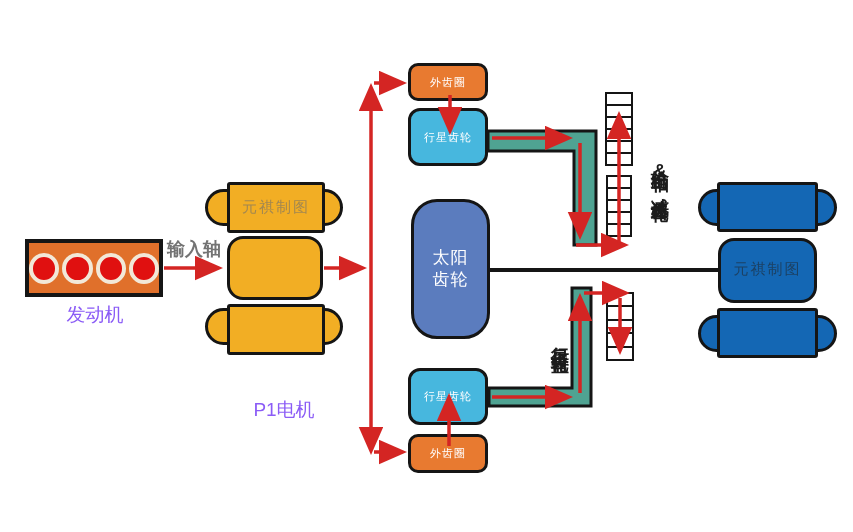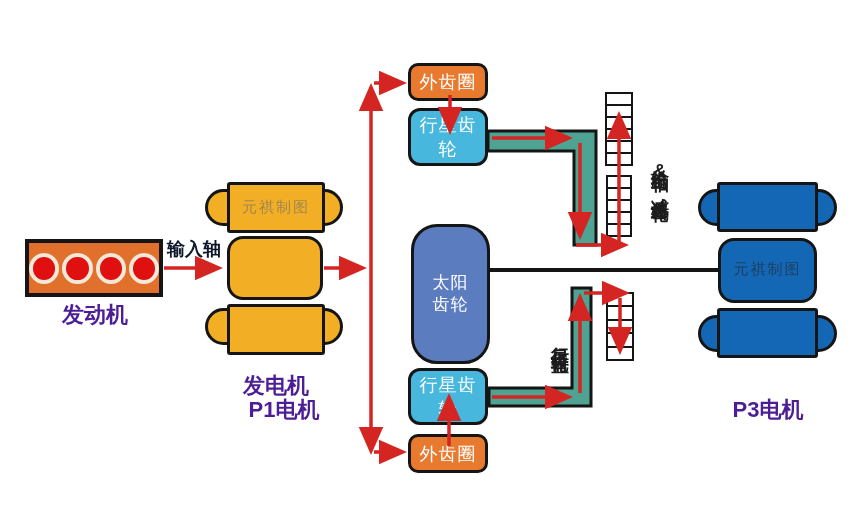--- a/index.html
+++ b/index.html
@@ -9,23 +9,23 @@
   }
   .abs{position:absolute;box-sizing:border-box;}
   .shape{border:3px solid #151515;}
   .fill-engine{background:#E0702B;}
   .fill-yellow{background:#F2AE24;}
   .fill-ring{background:#E87A30;}
   .fill-planet{background:#47B7DE;}
   .fill-sun{background:#5B7CBE;}
   .fill-motor{background:#1467B4;}
   .ctr{display:flex;align-items:center;justify-content:center;text-align:center;}
-  .boxlbl{color:#ffffff;font-size:18px;font-weight:500;letter-spacing:1px;}
-  .lbl{font-size:22px;font-weight:700;color:#4c1d95;}
-  .small-lbl{font-size:18px;font-weight:600;color:#0f172a;}
+  .boxlbl{color:#ffffff;font-size:11px;font-weight:500;letter-spacing:1px;}
+  .lbl{font-size:19px;font-weight:400;color:#8b5cf6;}
+  .small-lbl{font-size:18px;font-weight:600;color:#737373;}
   .vert{writing-mode:vertical-rl;text-orientation:upright;letter-spacing:2px;
         font-size:18px;font-weight:600;color:#1c1c1c;line-height:24px;}
   .wm-light{color:rgba(110,110,110,0.6);font-size:15px;letter-spacing:2px;}
   .wm-dark{color:rgba(35,35,35,0.55);font-size:15px;letter-spacing:2px;}
   .cyl{width:23px;height:23px;border-radius:50%;background:#E01010;border:4px solid #F2E8D8;}
   .engine-inner{display:flex;gap:3px;align-items:center;justify-content:center;width:100%;height:100%;}
   svg.overlay{position:absolute;left:0;top:0;z-index:10;pointer-events:none;}
 </style>
 </head>
 <body>
@@ -43,31 +43,30 @@
   <div class="abs ctr lbl" style="left:30px;top:303px;width:130px;height:24px;">发动机</div>
 
   <div class="abs ctr small-lbl" style="left:162px;top:238px;width:64px;height:22px;">输入轴</div>
 
   <div class="abs shape fill-yellow" style="left:205px;top:189px;width:138px;height:37px;border-radius:19px;"></div>
   <div class="abs shape fill-yellow" style="left:227px;top:182px;width:98px;height:51px;border-radius:3px;"></div>
   <div class="abs ctr wm-light" style="left:227px;top:196px;width:98px;height:22px;z-index:3;">元祺制图</div>
   <div class="abs shape fill-yellow" style="left:227px;top:236px;width:96px;height:64px;border-radius:16px;"></div>
   <div class="abs shape fill-yellow" style="left:205px;top:308px;width:138px;height:37px;border-radius:19px;"></div>
   <div class="abs shape fill-yellow" style="left:227px;top:304px;width:98px;height:51px;border-radius:3px;"></div>
-  <div class="abs ctr lbl" style="left:216px;top:374px;width:120px;height:24px;">发电机</div>
   <div class="abs ctr lbl" style="left:224px;top:398px;width:120px;height:24px;">P1电机</div>
 
   <div class="abs shape fill-ring ctr boxlbl" style="left:408px;top:63px;width:80px;height:38px;border-radius:10px;">
     <span>外齿圈</span>
   </div>
   <div class="abs shape fill-planet ctr boxlbl" style="left:408px;top:108px;width:80px;height:58px;border-radius:12px;">
     <span>行星齿轮</span>
   </div>
 
-  <div class="abs shape fill-sun ctr" style="left:411px;top:199px;width:79px;height:140px;border-radius:26px;margin-top:25px;">
+  <div class="abs shape fill-sun ctr" style="left:411px;top:199px;width:79px;height:140px;border-radius:26px;">
     <div class="boxlbl" style="font-size:17px;line-height:22px;">
       <div>太阳</div>
       <div>齿轮</div>
     </div>
   </div>
 
   <div class="abs shape fill-planet ctr boxlbl" style="left:408px;top:368px;width:80px;height:57px;border-radius:12px;">
     <span>行星齿轮</span>
   </div>
   <div class="abs shape fill-ring ctr boxlbl" style="left:408px;top:434px;width:80px;height:39px;border-radius:10px;">
@@ -76,21 +75,20 @@
 
   <div class="abs vert ctr" style="left:646px;top:93px;width:28px;height:160px;">输出轴&amp;减速齿轮</div>
   <div class="abs vert ctr" style="left:546px;top:288px;width:28px;height:100px;">行星齿轮盘</div>
 
   <div class="abs shape fill-motor" style="left:698px;top:189px;width:139px;height:37px;border-radius:19px;"></div>
   <div class="abs shape fill-motor" style="left:717px;top:182px;width:101px;height:50px;border-radius:3px;"></div>
   <div class="abs shape fill-motor" style="left:718px;top:238px;width:99px;height:65px;border-radius:16px;"></div>
   <div class="abs ctr wm-dark" style="left:718px;top:258px;width:99px;height:22px;z-index:3;">元祺制图</div>
   <div class="abs shape fill-motor" style="left:698px;top:315px;width:139px;height:37px;border-radius:19px;"></div>
   <div class="abs shape fill-motor" style="left:717px;top:308px;width:101px;height:50px;border-radius:3px;"></div>
-  <div class="abs ctr lbl" style="left:708px;top:398px;width:120px;height:24px;">P3电机</div>
 
   <svg class="overlay" width="853" height="532" viewBox="0 0 853 532">
     <defs>
       <marker id="ra" markerWidth="9" markerHeight="8" refX="6" refY="3.5" orient="auto">
         <path d="M0,0 L8,3.5 L0,7 Z" fill="#D42523"></path>
       </marker>
     </defs>
 
     <path d="M488,131 H596 V245 H574 V151 H488 Z" fill="#4FA392" stroke="#151515" stroke-width="3"></path>
     <path d="M572,288 H591 V406 H489 V388 H572 Z" fill="#4FA392" stroke="#151515" stroke-width="3"></path>

